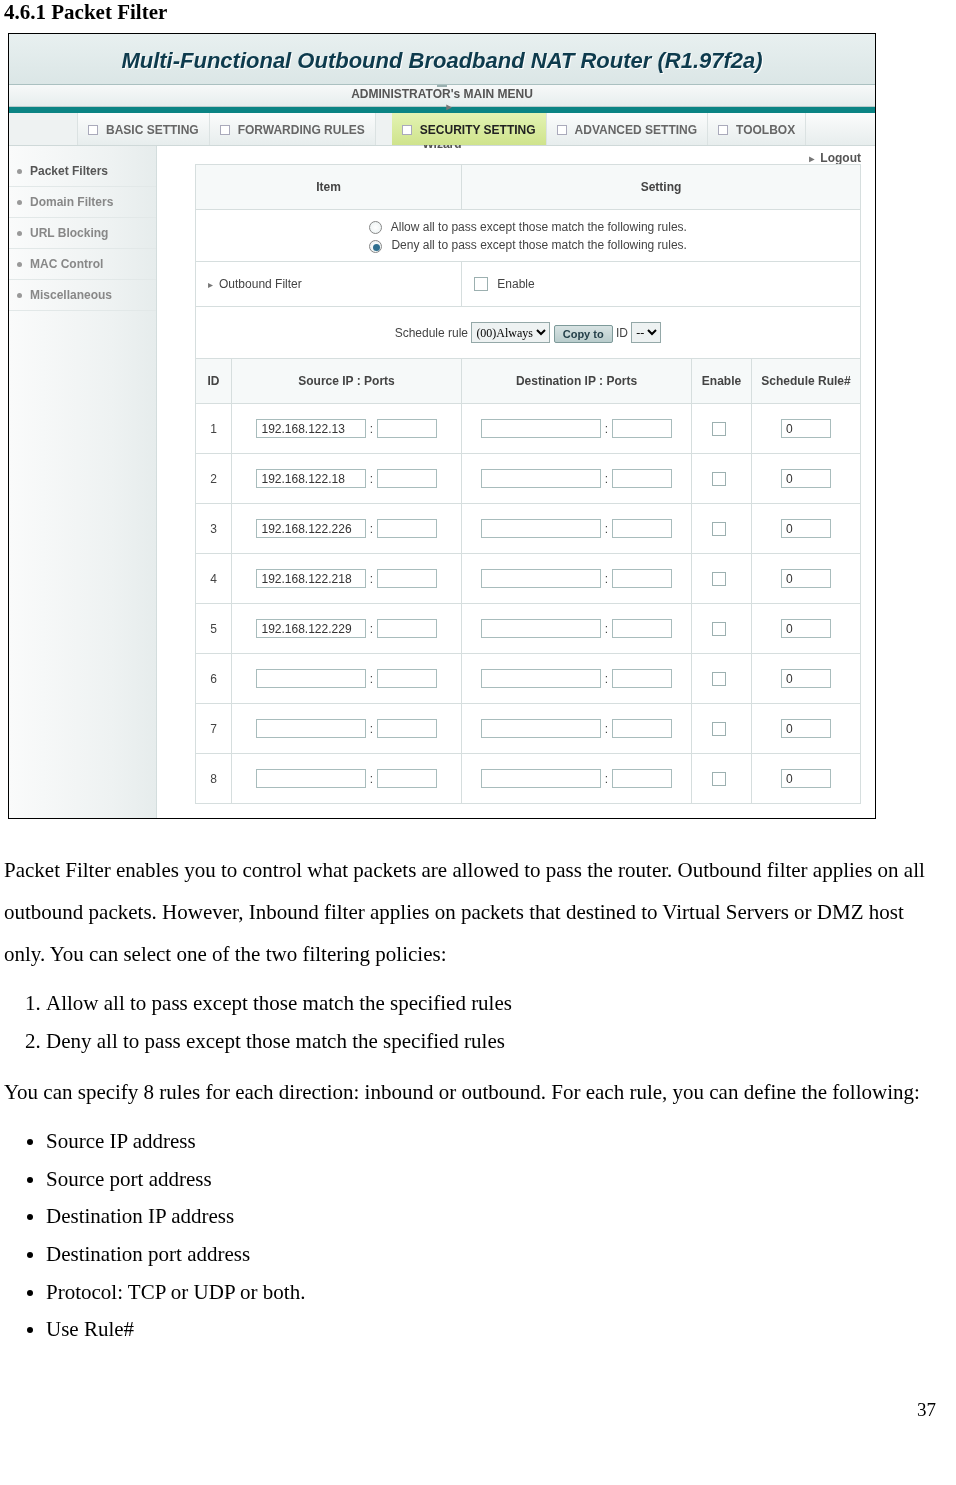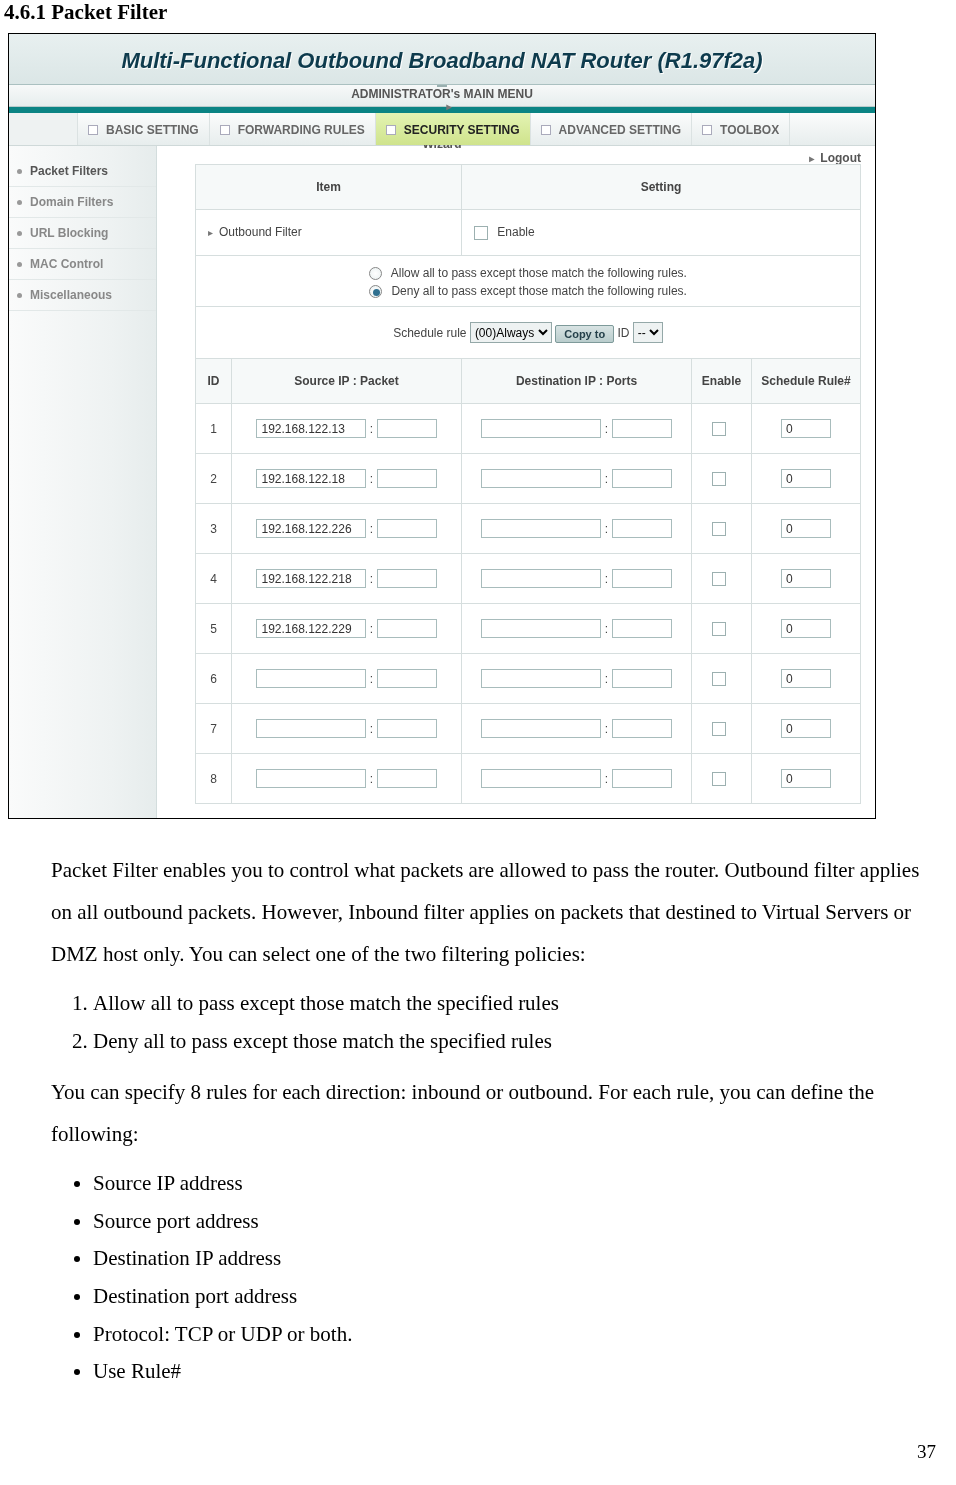--- a/index.html
+++ b/index.html
@@ -66,21 +66,21 @@
     font-weight: bold;
     color: #666;
     display: flex;
     align-items: center;
     border-right: 1px solid #dbe2e2;
     background: linear-gradient(#fbfcfc, #e7eded);
     cursor: pointer;
     flex: 0 0 auto;
   }
   .tabs .tab.first { border-left: 1px solid #dbe2e2; margin-left: 68px;}
-  .tabs .tab.active { background: linear-gradient(#e3f3b3, #cfe38c); color:#222;}
+  .tabs .tab.active { background: linear-gradient(#e3f3b3, #cfe38c); color:#222;margin-left:16px;}
   .tabs .tab.last-spacer { flex:1; border-right:none; cursor:default;}
   .tab .sq { width:10px; height:10px; background:#fff; border:1px solid #aab; margin-right:8px;}
   .main-area { display:flex;gap:20px; }
   .sidebar {
     width: 148px;
     background: linear-gradient(90deg, #fafbfb 0%, #eef2f2 70%, #e6ecec 100%);
     border-right: 1px solid #d3dddd;
     padding-top: 10px;
     min-height: 540px;
   }
@@ -119,34 +119,33 @@
   .radio-opt { display:block; padding:2px 0; }
   input.txt {
     font-family:Arial; font-size:12px; color:#333;
     background:#fff; border:1px solid #a8bcbc; height:19px; padding:1px 4px;
   }
   .src-ip { width:110px; }
   .port { width:60px; }
   .dst-ip { width:120px; }
   .rule { width:50px; }
   select.sel {
-    font-family:Liberation Sans, sans-serif; font-size:12px; background:#eef2f2; border:1px solid #94a8a8; height:21px;
+    font-family:Liberation Serif, serif; font-size:12px; background:#eef2f2; border:1px solid #94a8a8; height:21px;
   }
   .btn {
     display:inline-block; background:linear-gradient(#d8e3e3,#b9cccc);
     border:1px solid #7e9a9a; border-radius:2px; font-size:11px; font-weight:bold;
     color:#25404a; padding:2px 8px; cursor:pointer; vertical-align:middle;
   }
   .schedule-row td { padding:10px 6px;}
   .doc-text {
     font-family: "Times New Roman", Times, serif;
     font-size: 21px;
     line-height: 2.0;
     padding: 30px 8px 0 4px;
-    margin-left: 47px;
   }
   .doc-text ol, .doc-text ul { margin:10px 0 10px 42px; padding:0; }
   .doc-text ol li, .doc-text ul li { padding:1px 0; line-height:1.7;}
   .page-num { text-align:right; font-size:19px; padding-top:40px;}
 </style>
 </head>
 <body>
 
 <div class="section-heading">4.6.1 Packet Filter</div>
 
@@ -203,57 +202,57 @@
 
     <div class="content">
 
       <table class="cfg">
         <tbody>
             <tr>
           <th style="width:40%;">Item</th>
           <th>Setting</th>
         </tr>
         <tr>
-          <td style="text-align:left;">
-            <span class="row-label">Outbound Filter</span>
-          </td>
-          <td style="text-align:left; padding-left:12px;">
-            <span class="chk"></span>
-            <span>Enable</span>
-          </td>
-        </tr>
-        <tr>
           <td colspan="2" style="padding:8px 0 6px 0;">
             <span class="radio-opt">
               <span class="radio"></span>
               <span>Allow all to pass except those match the following rules.</span>
             </span>
             <span class="radio-opt">
               <span class="radio sel"></span>
               <span>Deny all to pass except those match the following rules.</span>
             </span>
           </td>
         </tr>
+        <tr>
+          <td style="text-align:left;">
+            <span class="row-label">Outbound Filter</span>
+          </td>
+          <td style="text-align:left; padding-left:12px;">
+            <span class="chk"></span>
+            <span>Enable</span>
+          </td>
+        </tr>
         <tr class="schedule-row">
           <td colspan="2">
             <span>Schedule rule</span>
             <select class="sel"><option>(00)Always</option></select>
             <span class="btn">Copy to</span>
             <span>ID</span>
             <select class="sel"><option>--</option></select>
           </td>
         </tr>
       </tbody>
         </table>
 
       <table class="cfg" style="margin-top:-1px;">
         <tbody>
             <tr>
           <th style="width:36px;">ID</th>
-          <th style="width:230px;">Source IP : Packet</th>
+          <th style="width:230px;">Source IP : Ports</th>
           <th style="width:230px;">Destination IP : Ports</th>
           <th style="width:60px;">Enable</th>
           <th>Schedule Rule#</th>
         </tr>
         </tbody>
           <tbody id="rules-body">
             <tr>
               <td>1</td>
               <td><input class="txt src-ip" value="192.168.122.13" style=""> : <input class="txt port" value="" style=""></td>
               <td><input class="txt dst-ip" value="" style=""> : <input class="txt port" value="" style=""></td>

